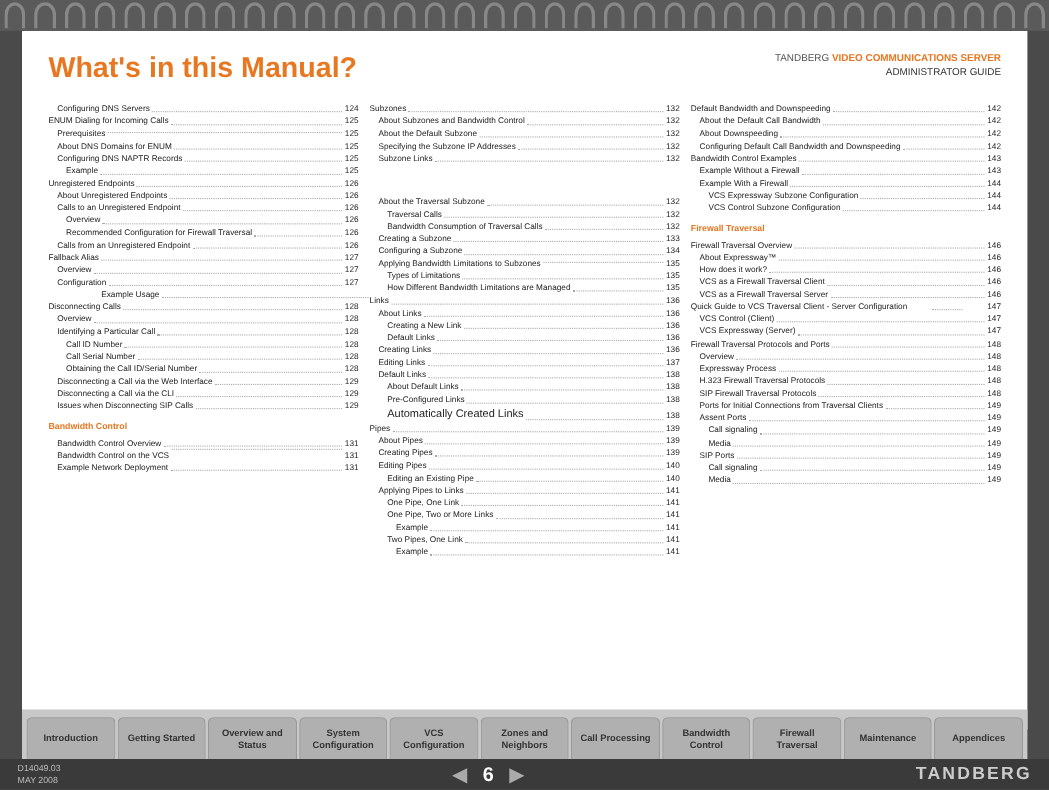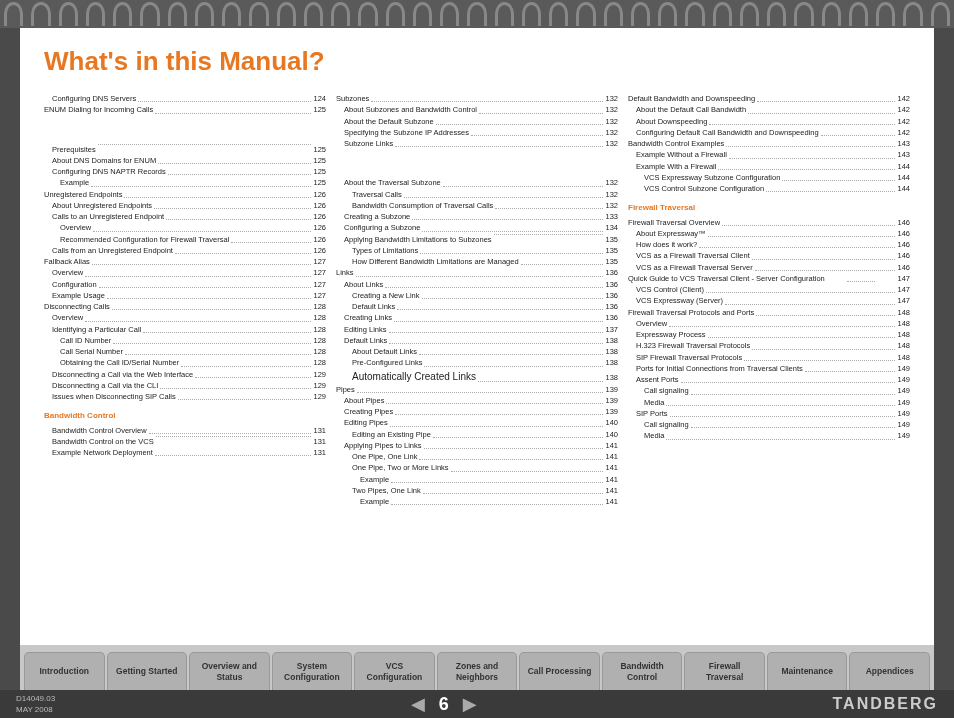--- a/index.html
+++ b/index.html
@@ -181,35 +181,39 @@
   <div class="spiral-ring"></div>
   <div class="spiral-ring"></div>
   <div class="spiral-ring"></div>
   <div class="spiral-ring"></div>
 </div>
 
 <div class="page-container">
 
   <div class="page-header">
     <h1 class="page-title">What's in this Manual?</h1>
+    <div class="header-right">
+      <div class="brand-line">TANDBERG <span style="color:#e87722; font-weight:bold;">VIDEO COMMUNICATIONS SERVER</span></div>
+      <div>ADMINISTRATOR GUIDE</div>
+    </div>
   </div>
 
   <div class="toc-area">
     <div class="toc-col" id="col1-container">
         <div style="display: flex; align-items: flex-end; width: 100%; line-height: 1.5;">
           <span style="padding-left: 8px; white-space: nowrap; font-size: 7.5px;">Configuring DNS Servers</span>
           <span style="flex: 1 1 0%; border-bottom: 1px dotted rgb(170, 170, 170); margin: 0px 2px 2px; min-width: 6px;"></span>
           <span style="white-space: nowrap; font-size: 7.5px;">124</span>
         </div>
         <div style="display: flex; align-items: flex-end; width: 100%; line-height: 1.5;">
           <span style="padding-left: 0px; white-space: nowrap; font-size: 7.5px;">ENUM Dialing for Incoming Calls</span>
           <span style="flex: 1 1 0%; border-bottom: 1px dotted rgb(170, 170, 170); margin: 0px 2px 2px; min-width: 6px;"></span>
           <span style="white-space: nowrap; font-size: 7.5px;">125</span>
         </div>
-        <div style="display: flex; align-items: flex-start; width: 100%; line-height: 1.5; margin-top: 28px;">
+        <div style="display: flex; align-items: center; width: 100%; line-height: 1.5;">
           <span style="padding-left: 8px; white-space: nowrap; font-size: 7.5px;">Prerequisites</span>
           <span style="flex: 1 1 0%; border-bottom: 1px dotted rgb(170, 170, 170); margin: 0px 2px 2px; min-width: 6px;"></span>
           <span style="white-space: nowrap; font-size: 7.5px;">125</span>
         </div>
         <div style="display: flex; align-items: flex-end; width: 100%; line-height: 1.5;">
           <span style="padding-left: 8px; white-space: nowrap; font-size: 7.5px;">About DNS Domains for ENUM</span>
           <span style="flex: 1 1 0%; border-bottom: 1px dotted rgb(170, 170, 170); margin: 0px 2px 2px; min-width: 6px;"></span>
           <span style="white-space: nowrap; font-size: 7.5px;">125</span>
         </div>
         <div style="display: flex; align-items: flex-end; width: 100%; line-height: 1.5;">
@@ -260,21 +264,21 @@
         <div style="display: flex; align-items: flex-end; width: 100%; line-height: 1.5;">
           <span style="padding-left: 8px; white-space: nowrap; font-size: 7.5px;">Overview</span>
           <span style="flex: 1 1 0%; border-bottom: 1px dotted rgb(170, 170, 170); margin: 0px 2px 2px; min-width: 6px;"></span>
           <span style="white-space: nowrap; font-size: 7.5px;">127</span>
         </div>
         <div style="display: flex; align-items: flex-end; width: 100%; line-height: 1.5;">
           <span style="padding-left: 8px; white-space: nowrap; font-size: 7.5px;">Configuration</span>
           <span style="flex: 1 1 0%; border-bottom: 1px dotted rgb(170, 170, 170); margin: 0px 2px 2px; min-width: 6px;"></span>
           <span style="white-space: nowrap; font-size: 7.5px;">127</span>
         </div>
-        <div style="display: flex; align-items: flex-end; width: 100%; line-height: 1.5;">
+        <div style="display: flex; align-items: flex-end; width: 100%; line-height: 1.5; margin-left: 40px;">
           <span style="padding-left: 8px; white-space: nowrap; font-size: 7.5px;">Example Usage</span>
           <span style="flex: 1 1 0%; border-bottom: 1px dotted rgb(170, 170, 170); margin: 0px 2px 2px; min-width: 6px;"></span>
           <span style="white-space: nowrap; font-size: 7.5px;">127</span>
         </div>
         <div style="display: flex; align-items: flex-end; width: 100%; line-height: 1.5;">
           <span style="padding-left: 0px; white-space: nowrap; font-size: 7.5px;">Disconnecting Calls</span>
           <span style="flex: 1 1 0%; border-bottom: 1px dotted rgb(170, 170, 170); margin: 0px 2px 2px; min-width: 6px;"></span>
           <span style="white-space: nowrap; font-size: 7.5px;">128</span>
         </div>
         <div style="display: flex; align-items: flex-end; width: 100%; line-height: 1.5;">
@@ -378,21 +382,21 @@
         <div style="display: flex; align-items: flex-end; width: 100%; line-height: 1.5;">
           <span style="padding-left: 8px; white-space: nowrap; font-size: 7.5px;">Creating a Subzone</span>
           <span style="flex: 1 1 0%; border-bottom: 1px dotted rgb(170, 170, 170); margin: 0px 2px 2px; min-width: 6px;"></span>
           <span style="white-space: nowrap; font-size: 7.5px;">133</span>
         </div>
         <div style="display: flex; align-items: flex-end; width: 100%; line-height: 1.5;">
           <span style="padding-left: 8px; white-space: nowrap; font-size: 7.5px;">Configuring a Subzone</span>
           <span style="flex: 1 1 0%; border-bottom: 1px dotted rgb(170, 170, 170); margin: 0px 2px 2px; min-width: 6px;"></span>
           <span style="white-space: nowrap; font-size: 7.5px;">134</span>
         </div>
-        <div style="display: flex; align-items: flex-start; width: 100%; line-height: 1.5;">
+        <div style="display: flex; align-items: center; width: 100%; line-height: 1.5;">
           <span style="padding-left: 8px; white-space: nowrap; font-size: 7.5px;">Applying Bandwidth Limitations to Subzones</span>
           <span style="flex: 1 1 0%; border-bottom: 1px dotted rgb(170, 170, 170); margin: 0px 2px 2px; min-width: 6px;"></span>
           <span style="white-space: nowrap; font-size: 7.5px;">135</span>
         </div>
         <div style="display: flex; align-items: flex-end; width: 100%; line-height: 1.5;">
           <span style="padding-left: 16px; white-space: nowrap; font-size: 7.5px;">Types of Limitations</span>
           <span style="flex: 1 1 0%; border-bottom: 1px dotted rgb(170, 170, 170); margin: 0px 2px 2px; min-width: 6px;"></span>
           <span style="white-space: nowrap; font-size: 7.5px;">135</span>
         </div>
         <div style="display: flex; align-items: flex-end; width: 100%; line-height: 1.5;">

